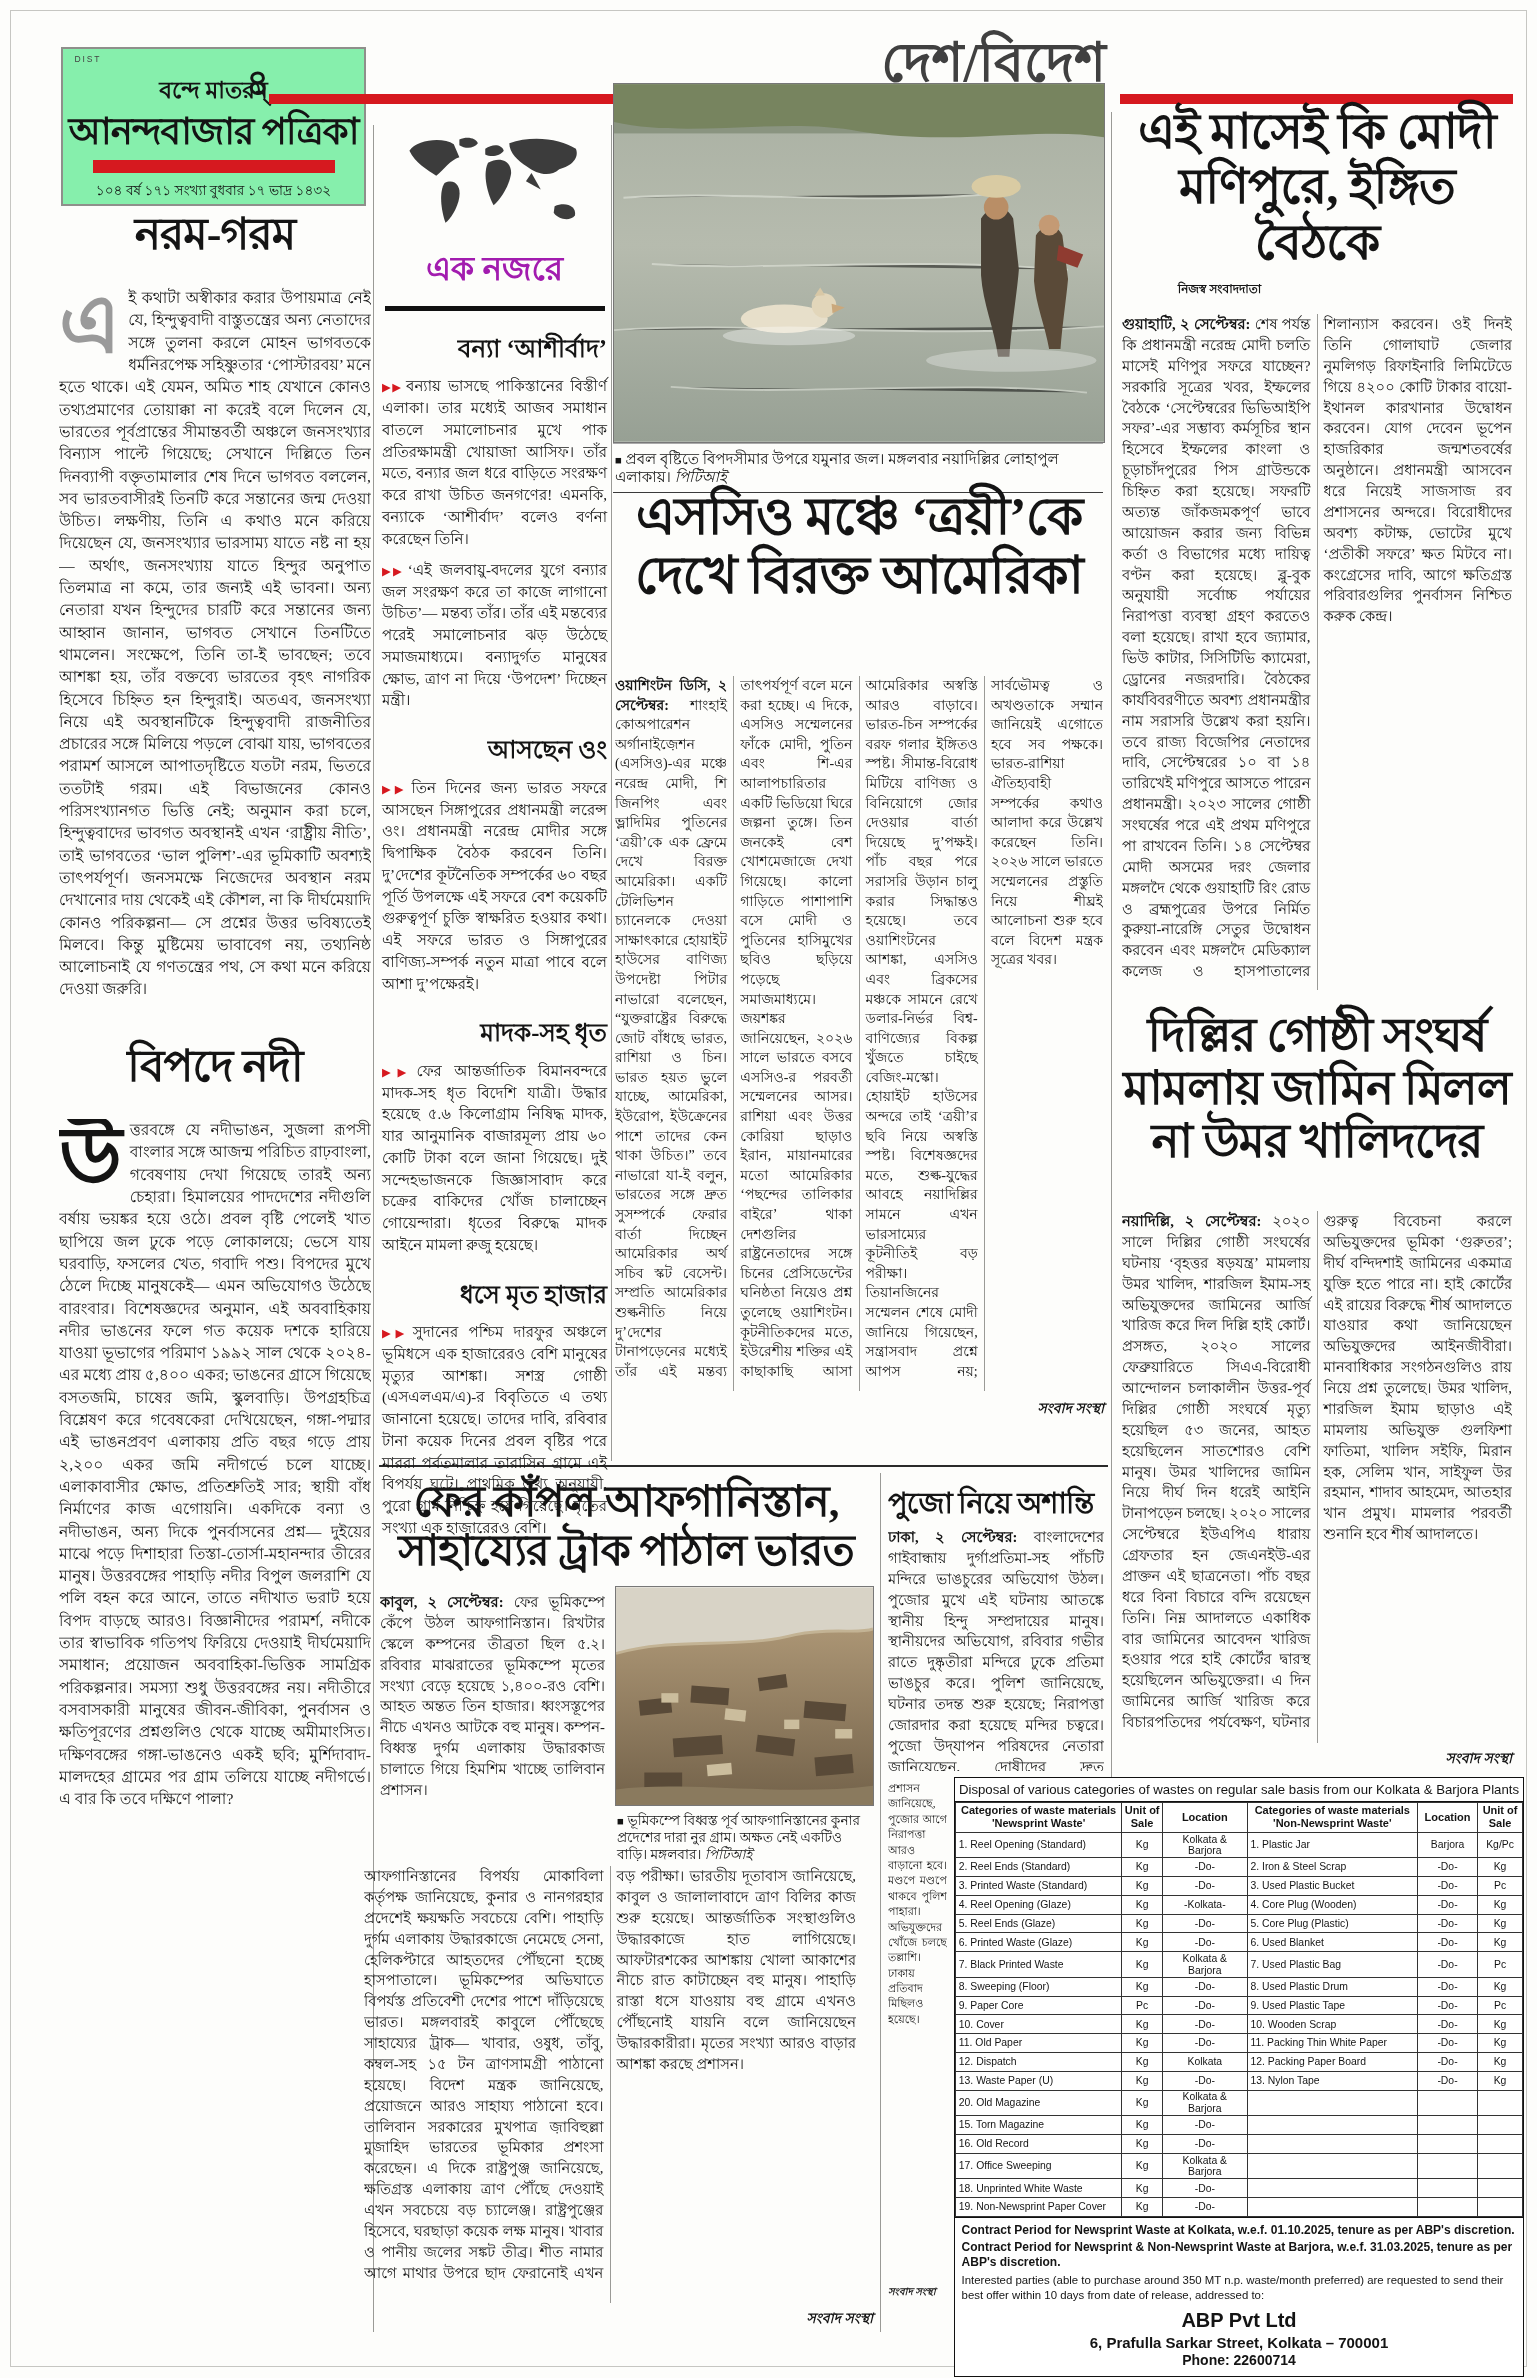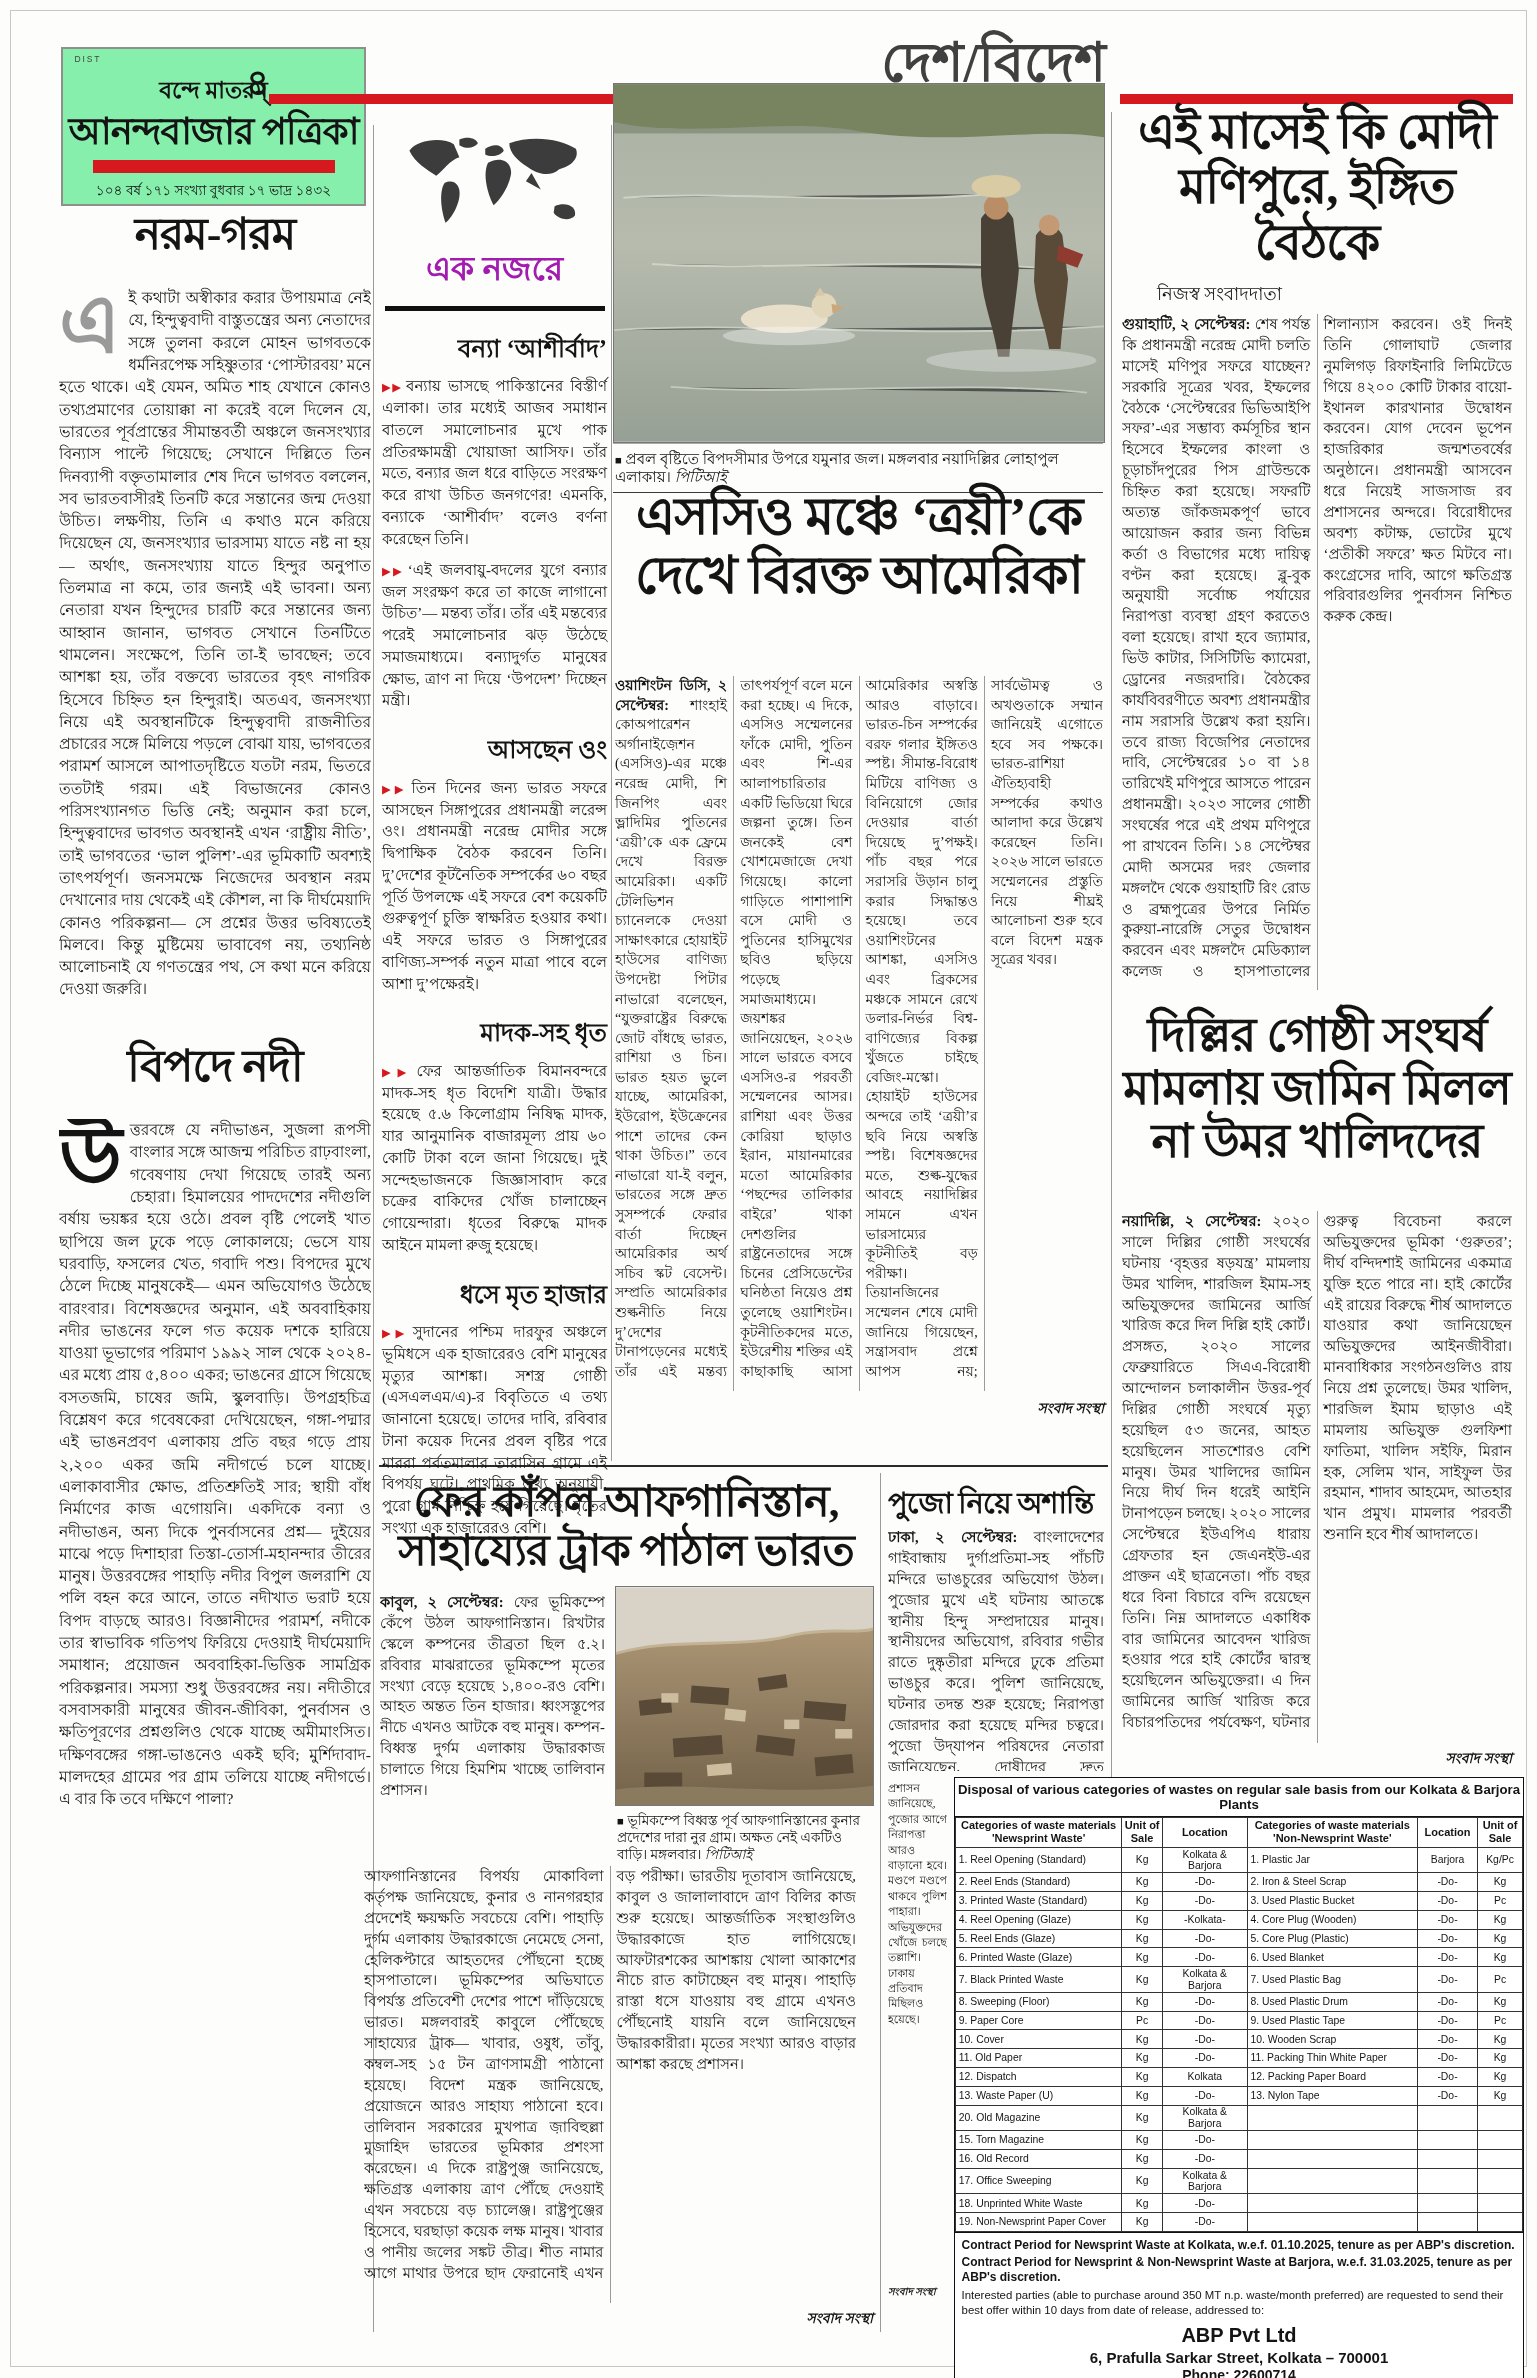--- a/index.html
+++ b/index.html
@@ -35,30 +35,30 @@
   .photo{display:block;border:0.9px solid #777;}
   .caption{font-size:15px;line-height:1.25;padding:5.7px 1.9px 4.7px;}
   .caption .sq{font-size:11.4px;margin-right:3.8px;}
   .credit{font-style:italic;}
   
   .headline{font-weight:bold;text-align:center;line-height:1.13;letter-spacing:-0.9px;}
   .body{ text-align:justify;font-size:14.7px;line-height:1.42;overflow:hidden;}
   .cols2{column-count:2;column-gap:13.2px;column-rule:0.9px solid #9a9a96;column-fill:auto;}
   .cols4{column-count:4;column-gap:13.2px;column-rule:0.9px solid #9a9a96;column-fill:auto;}
   .dateline{font-weight:bold;}
-  .byline{font-weight:normal;text-align:center;font-size:18px;}
+  .byline{font-weight:bold;text-align:center;font-size:12px;}
   .signoff{font-weight:bold;font-style:italic;font-size:14px;text-align:right;}
   .dropcap{float:left;font-size:81px;line-height:.8;padding:5.7px 7.6px 0 0;font-weight:bold;}
   .dropgray{color:#9a9a9a;}
   .edtitle{font-size:44px;font-weight:bold;text-align:center;letter-spacing:-0.9px;}
   .edbody{font-size:15.6px;line-height:1.43;text-align:justify;overflow:hidden;}
   
   #wasteTable{left:954px;top:1777px;width:568px;border:1.9px solid #111;background:#fff;
               font-family:"Liberation Sans","DejaVu Sans",sans-serif;}
-  #wasteTable .ttl{font-size:13.2px;font-weight:bold;text-align:center;padding:3.8px 1.9px;border-bottom:0.9px solid #111;}
+  #wasteTable .ttl{font-size:13.2px;font-weight:normal;text-align:center;padding:3.8px 1.9px;border-bottom:0.9px solid #111;}
   #wasteTable table{width:100%;border-collapse:collapse;}
   #wasteTable th{border:0.9px solid #333;font-size:11px;padding:1.9px;text-align:center;line-height:1.15;}
   #wasteTable td{border:0.9px solid #333;font-size:10.4px;padding:0.9px 2.8px;height:16px;line-height:1.1;}
   #wasteTable td.c{text-align:center;}
   .tfoot{padding:4.7px 6.6px 7.6px;border-top:0.9px solid #111;}
   .tfoot .b{font-size:12px;font-weight:bold;margin:0 0 2.8px;line-height:1.25;}
   .tfoot .n{font-size:11.4px;margin:0 0 2.8px;line-height:1.3;}
   .tfoot .co{font-size:20px;font-weight:bold;text-align:center;margin-top:5.7px;}
   .tfoot .ad{font-size:15px;font-weight:bold;text-align:center;margin-top:1.9px;}
   .tfoot .ph{font-size:14px;font-weight:bold;text-align:center;margin-top:1.9px;}

